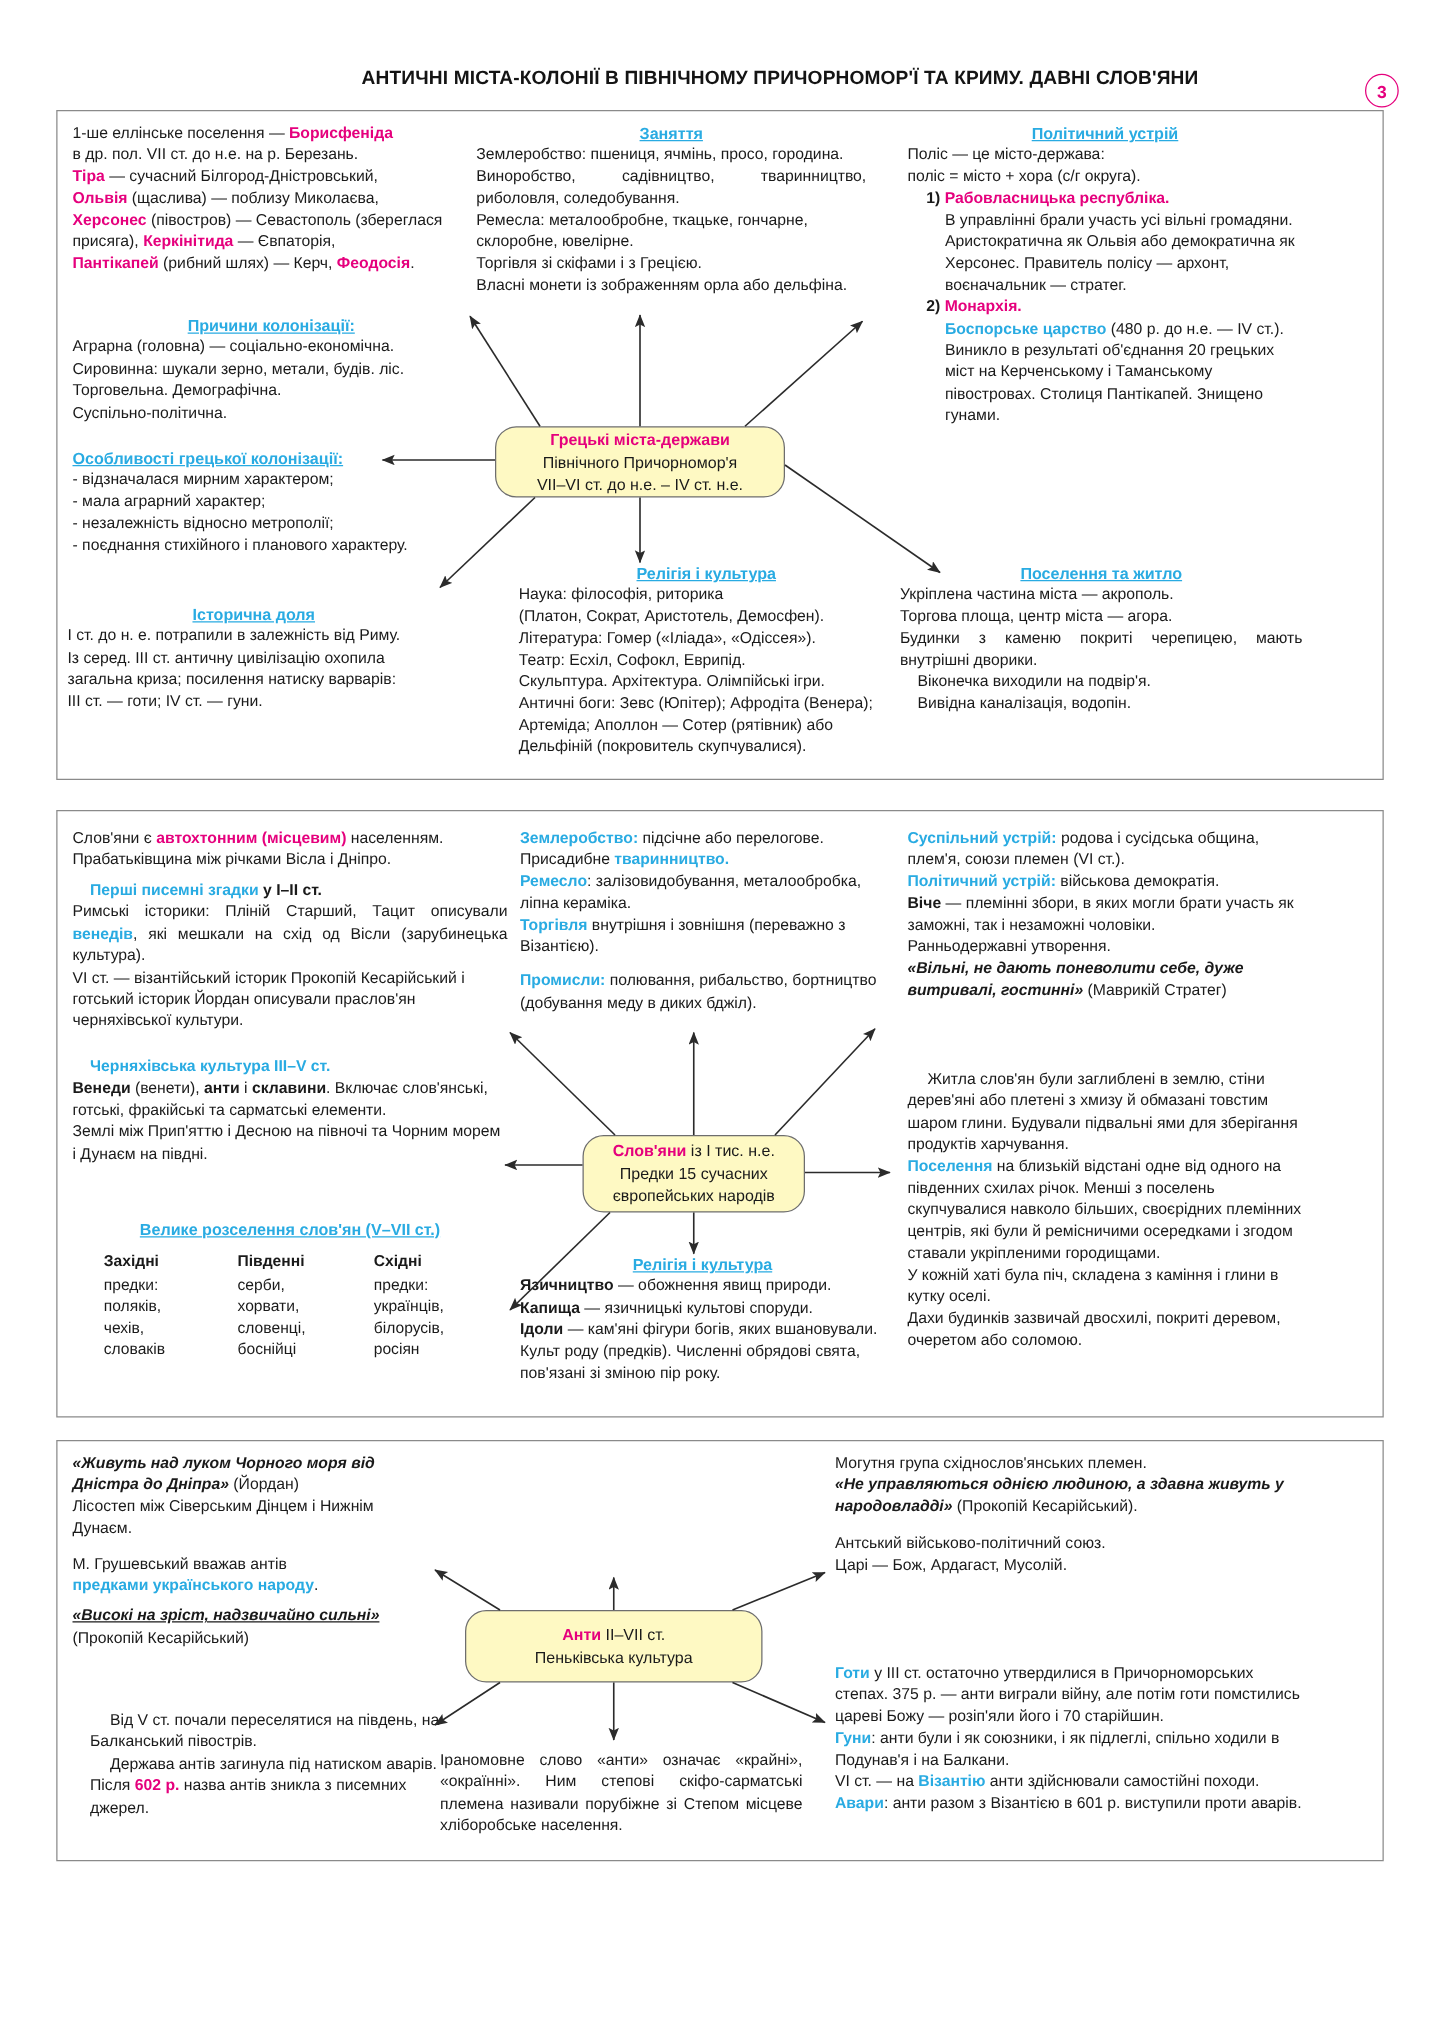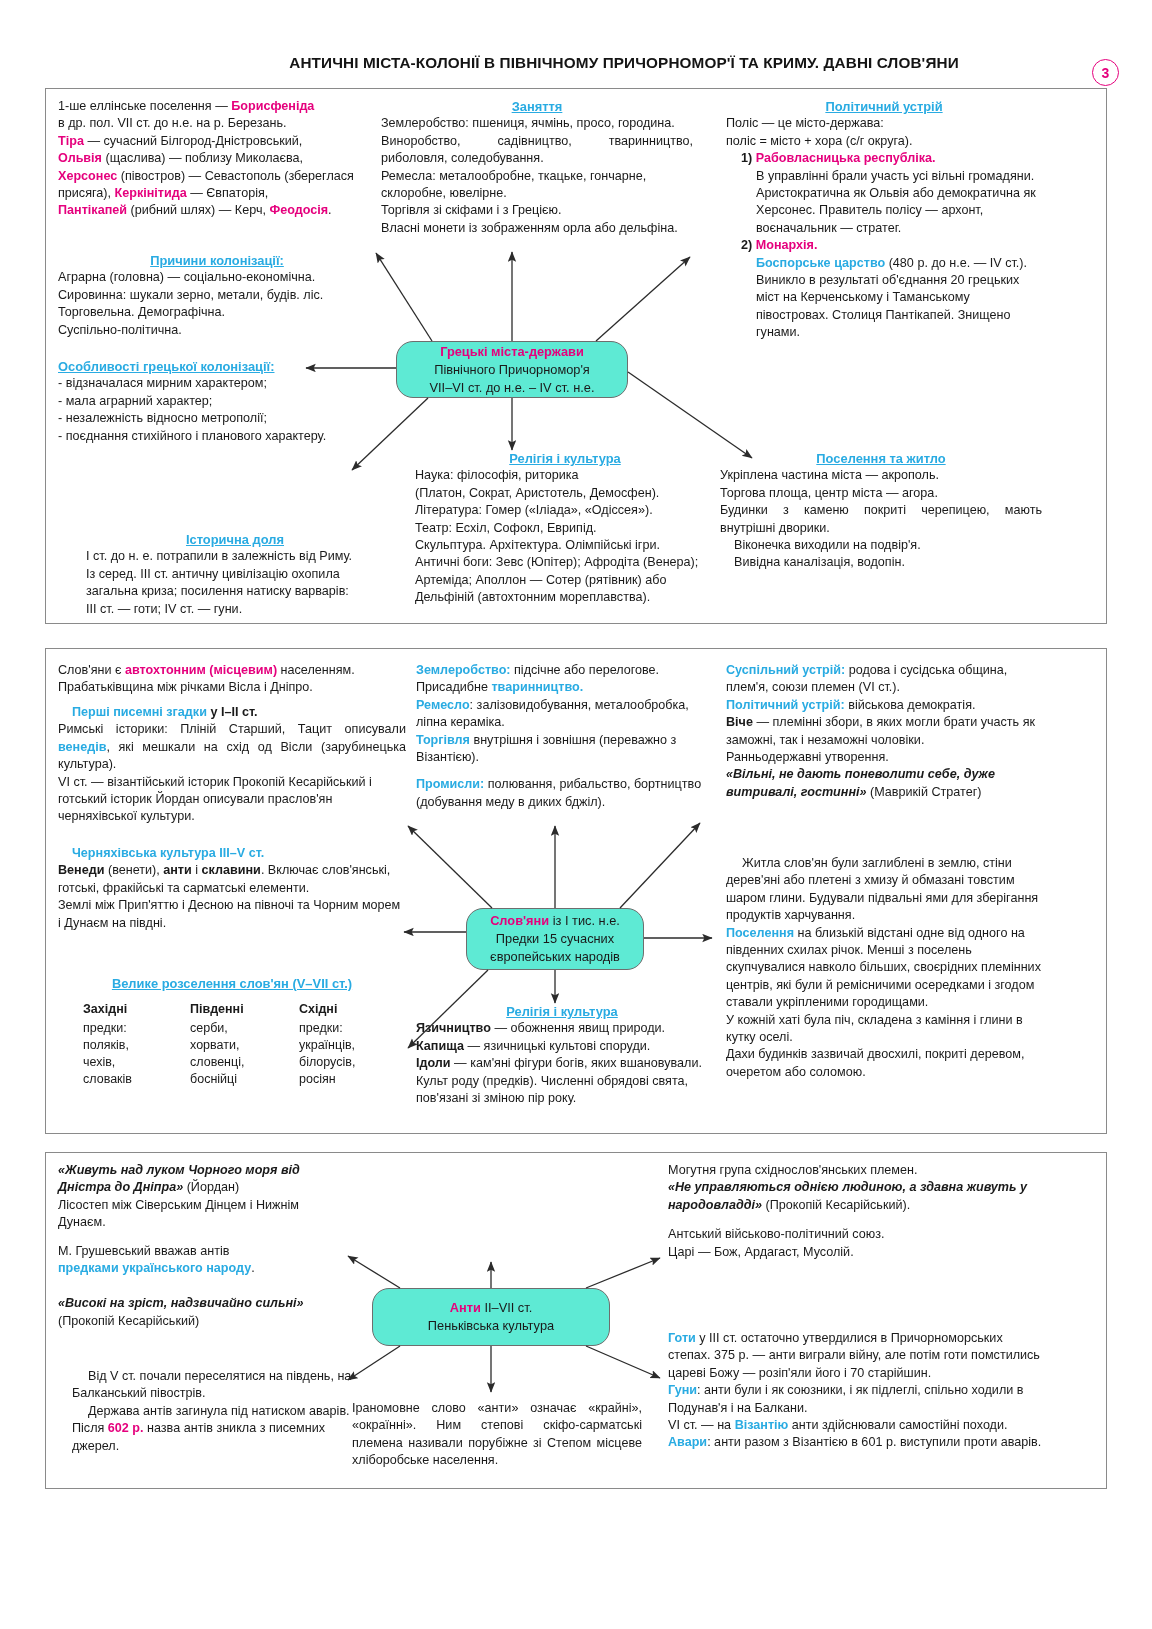--- a/index.html
+++ b/index.html
@@ -60,21 +60,21 @@
   .blue{color:#29abe2; font-weight:bold;}
   .b{font-weight:bold;}
   .i{font-style:italic; font-weight:bold;}
   .just{text-align:justify; text-align-last:left;}
   .indent{text-indent:16px;}
 
   
   .oval{
     position:absolute; box-sizing:border-box;
     border:1.2px solid #6e6e6e; border-radius:17px;
-    background:#5eead4; text-align:center;
+    background:#fef9c3; text-align:center;
     display:flex; flex-direction:column; justify-content:center;
     font-size:12.8px; line-height:18px;
   }
   .oval .l1{font-weight:bold;}
 
   
   svg.arrows{
     position:absolute; left:0; top:0; width:1152px; height:1629px;
     pointer-events:none;
   }
@@ -119,21 +119,21 @@
   </div>
 
   <div class="blk" style="left:58px; top:358px; width:318px;">
     <p class="hdr">Особливості грецької колонізації:</p>
     <p class="t">- відзначалася мирним характером;</p>
     <p class="t">- мала аграрний характер;</p>
     <p class="t">- незалежність відносно метрополії;</p>
     <p class="t">- поєднання стихійного і планового характеру.</p>
   </div>
 
-  <div class="blk" style="left:76px; top:483px; width:318px;margin-top:48px;">
+  <div class="blk" style="left:44px; top:483px; width:318px;">
     <p class="hdr c">Історична доля</p>
     <p class="t" style="padding-left:10px;">І ст. до н. е. потрапили в залежність від Риму.</p>
     <p class="t" style="padding-left:10px;">Із серед. III ст. античну цивілізацію охопила</p>
     <p class="t" style="padding-left:10px;">загальна криза; посилення натиску варварів:</p>
     <p class="t" style="padding-left:10px;">III ст. — готи; IV ст. — гуни.</p>
   </div>
 
   <div class="blk" style="left:381px; top:98px; width:312px;">
     <p class="hdr c">Заняття</p>
     <p class="t just">Землеробство: пшениця, ячмінь, просо, городина.</p>
@@ -163,21 +163,21 @@
 
   <div class="blk" style="left:415px; top:450px; width:300px;">
     <p class="hdr c">Релігія і культура</p>
     <p class="t">Наука: філософія, риторика</p>
     <p class="t">(Платон, Сократ, Аристотель, Демосфен).</p>
     <p class="t">Література: Гомер («Іліада», «Одіссея»).</p>
     <p class="t">Театр: Есхіл, Софокл, Еврипід.</p>
     <p class="t">Скульптура. Архітектура. Олімпійські ігри.</p>
     <p class="t">Античні боги: Зевс (Юпітер); Афродіта (Венера);</p>
     <p class="t">Артеміда; Аполлон — Сотер (рятівник) або</p>
-    <p class="t">Дельфіній (автохтонним мореплавства).</p>
+    <p class="t">Дельфіній (покровитель скупчувалися).</p>
   </div>
 
   <div class="blk" style="left:720px; top:450px; width:322px;">
     <p class="hdr c">Поселення та житло</p>
     <p class="t">Укріплена частина міста — акрополь.</p>
     <p class="t">Торгова площа, центр міста — агора.</p>
     <p class="t just" style="padding-left:0;">Будинки з каменю покриті черепицею, мають внутрішні дворики.</p>
     <p class="t" style="padding-left:14px;">Віконечка виходили на подвір'я.</p>
     <p class="t" style="padding-left:14px;">Вивідна каналізація, водопін.</p>
   </div>
@@ -279,21 +279,21 @@
     <div>європейських народів</div>
   </div>
 
   <div class="section" id="sec3"></div>
 
   <div class="blk" style="left:58px; top:1162px; width:290px;">
     <p class="t"><span class="i">«Живуть над луком Чорного моря від Дністра до Дніпра»</span><span> (Йордан)</span></p>
     <p class="t">Лісостеп між Сіверським Дінцем і Нижнім Дунаєм.</p>
     <p class="t" style="margin-top:11px;">М. Грушевський вважав антів</p>
     <p class="t"><span class="blue">предками українського народу</span><span>.</span></p>
-    <p class="t" style="margin-top:18px;"><span class="i">«Високі на зріст, надзвичайно сильні»</span></p>
+    <p class="t" style="margin-top:7px;text-decoration:underline;"><span class="i">«Високі на зріст, надзвичайно сильні»</span></p>
     <p class="t">(Прокопій Кесарійський)</p>
   </div>
 
   <div class="blk" style="left:72px; top:1368px; width:290px;">
     <p class="t indent">Від V ст. почали переселятися на південь, на Балканський півострів.</p>
     <p class="t indent"><span>Держава антів загинула під натиском аварів. Після </span><span class="pink">602 р.</span><span> назва антів зникла з писемних джерел.</span></p>
   </div>
 
 
   <div class="blk" style="left:352px; top:1400px; width:290px;">

